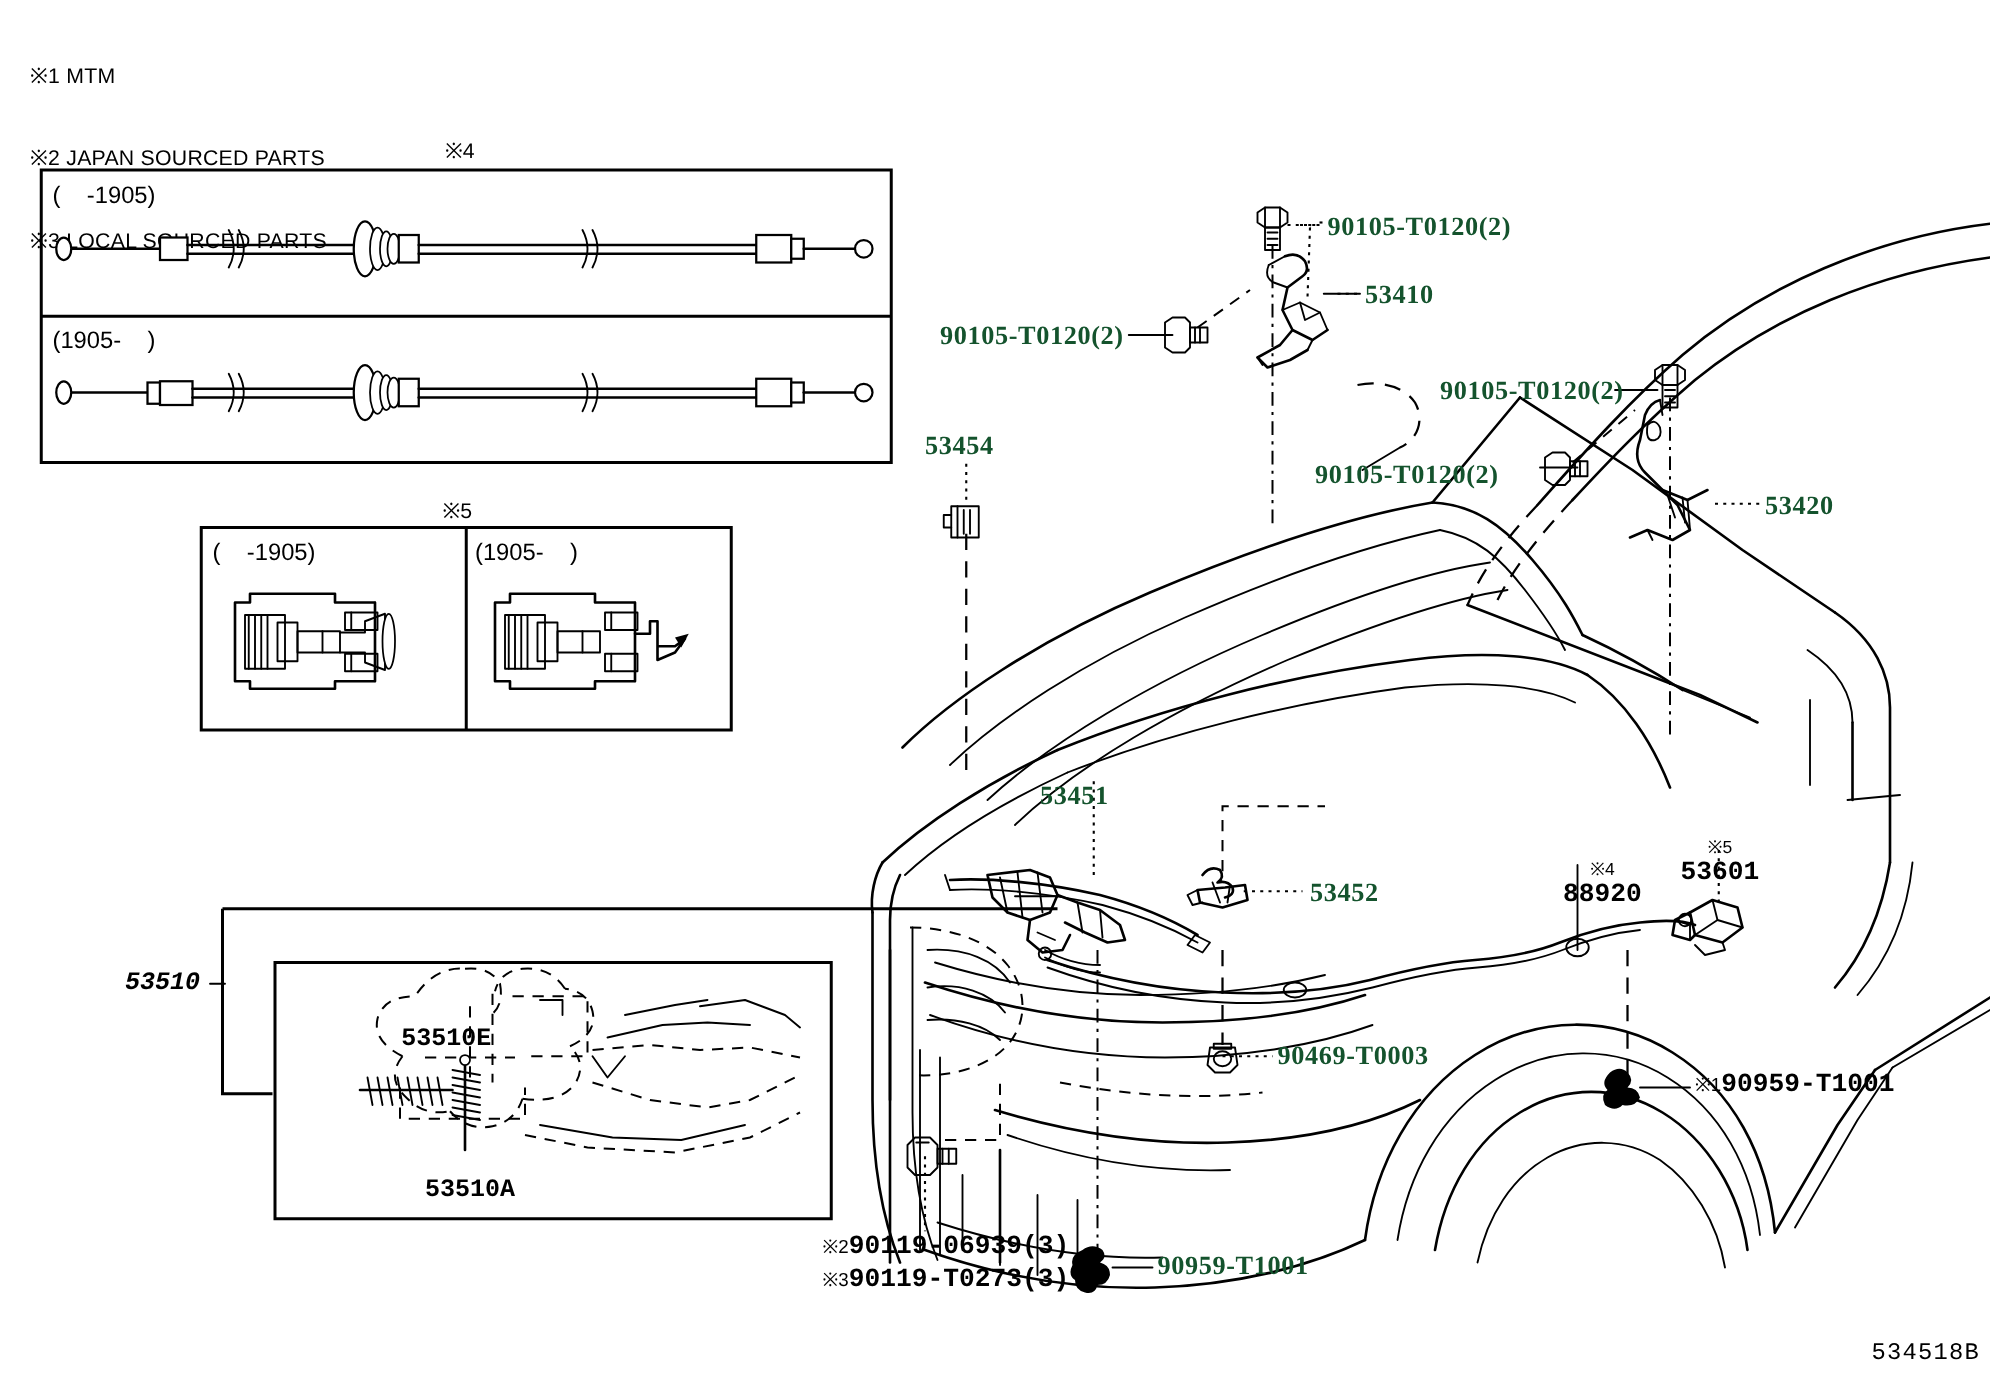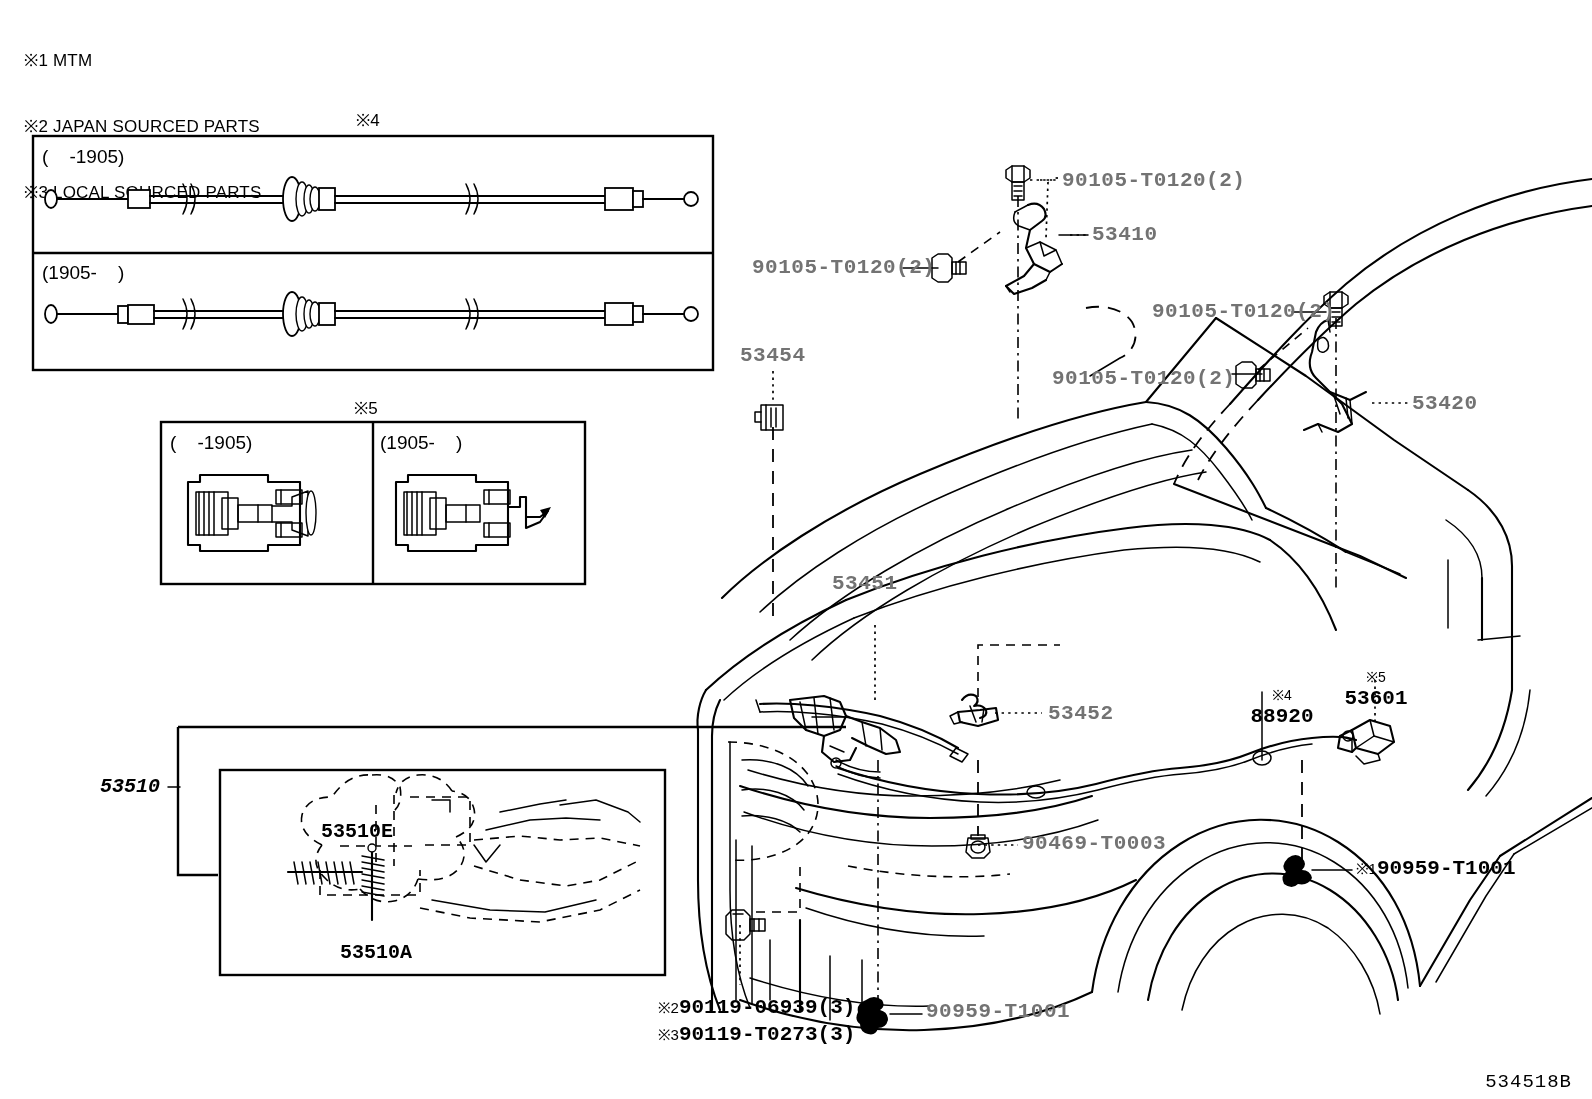--- a/index.html
+++ b/index.html
@@ -35,26 +35,26 @@
     font-size: 17px;
     line-height: 22px;
     letter-spacing: 0.2px;
     white-space: pre;
   }
   .notes div { white-space: pre; }
 
   
   .lbl {
     position: absolute;
-    font-family: Liberation Mono, monospace;
+    font-family: Liberation Serif, serif;
     font-size: 21px;
     font-weight: 700;
     letter-spacing: 0.5px;
     white-space: pre;
-    color: #737373;
+    color: #14532d;
   }
   .boxlabel {
     position: absolute;
     font-family: "Liberation Mono", "DejaVu Sans Mono", monospace;
     font-size: 20px;
     font-weight: 700;
     white-space: pre;
   }
   .groupmark {
     position: absolute;
@@ -64,21 +64,21 @@
   }
   .rangelabel {
     position: absolute;
     font-family: Liberation Sans, sans-serif;
     font-size: 19px;
     font-weight: 400;
     white-space: pre;
   }
   .diagramid {
     position: absolute;
-    right: 20px;
+    right: 8px;
     bottom: 6px;
     font-family: "Liberation Mono", "DejaVu Sans Mono", monospace;
     font-size: 19px;
     letter-spacing: 1px;
     white-space: pre;
     text-align: right;
   }
   .lblmix {
     position: absolute;
     white-space: pre;
@@ -92,21 +92,20 @@
     font-size: 15px;
     font-weight: 400;
   }
   .stack {
     position: absolute;
     white-space: pre;
     font-family: "Liberation Mono", "DejaVu Sans Mono", monospace;
     font-size: 21px;
     font-weight: 700;
     line-height: 27px;
-    margin-top: 10px;
   }
   .stack .mk {
     font-family: "Liberation Sans", sans-serif;
     font-size: 15px;
     font-weight: 400;
   }
   .centermark {
     position: absolute;
     text-align: center;
     white-space: pre;
@@ -543,21 +542,21 @@
 
   <div class="lbl" style="left:1062px; top:169px;">90105-T0120(2)</div>
   <div class="lbl" style="left:1092px; top:223px;">53410</div>
   <div class="lbl" style="left:752px; top:256px;">90105-T0120(2)</div>
 
   <div class="lbl" style="left:1152px; top:300px;">90105-T0120(2)</div>
   <div class="lbl" style="left:1052px; top:367px;">90105-T0120(2)</div>
   <div class="lbl" style="left:1412px; top:392px;">53420</div>
 
   <div class="lbl" style="left:740px; top:344px;">53454</div>
-  <div class="lbl" style="left:832px; top:572px;">53451</div>
+  <div class="lbl" style="left:832px; top:624px;">53451</div>
   <div class="lbl" style="left:1048px; top:702px;">53452</div>
 
   <div class="centermark" style="left:1232px; top:640px; width:100px;">
     <span class="mk">※4</span><span>88920</span>
   </div>
   <div class="centermark" style="left:1326px; top:622px; width:100px;">
     <span class="mk">※5</span><span>53601</span>
   </div>
 
   <div class="lbl" style="left:1022px; top:832px;">90469-T0003</div>

